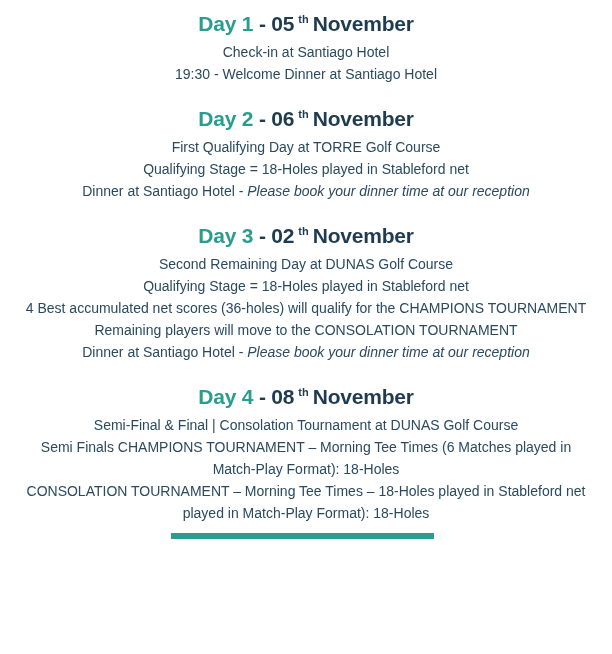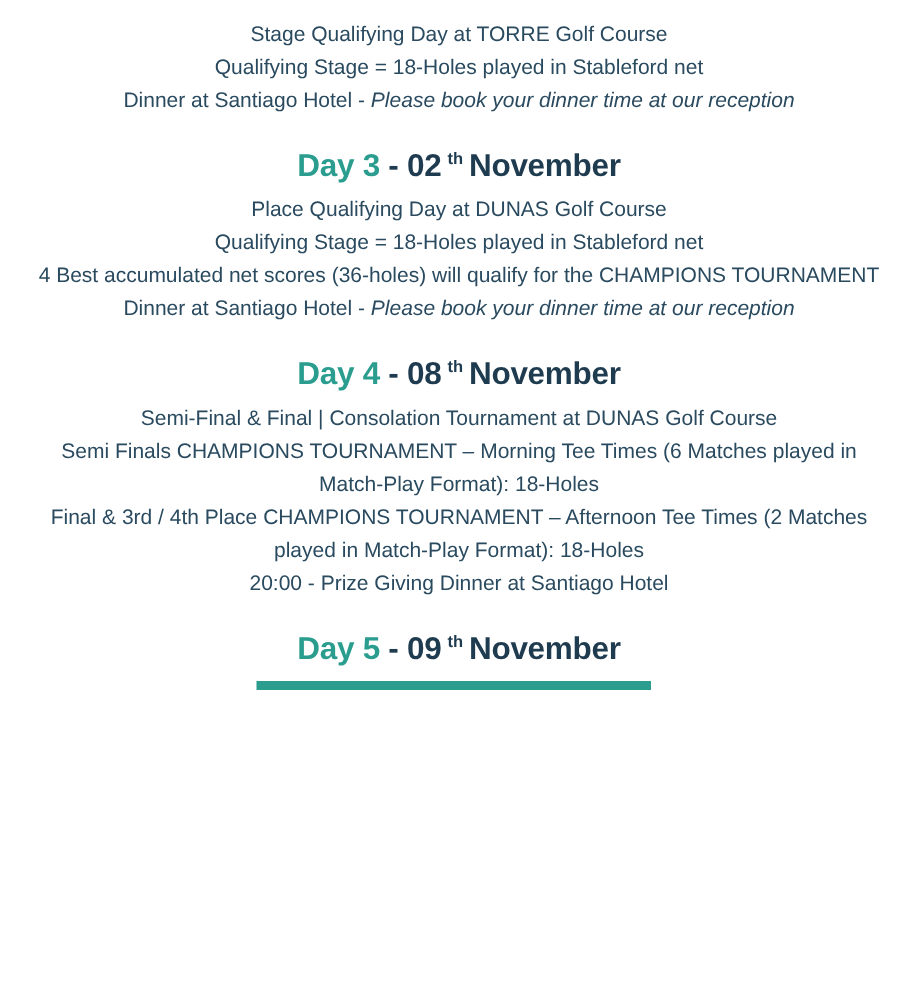--- a/index.html
+++ b/index.html
@@ -54,44 +54,49 @@
     margin: 9px auto 0 auto;
     position: relative;
     left: -4px;
   }
 </style>
 </head>
 <body>
 
 <div class="itinerary">
 
+  <div class="section">
+    <h2 class="day-heading"><span class="day-label">Day 1</span> <span>- 05</span><sup>th</sup><span>November</span></h2>
+    <p class="line"><span>Check-in at Santiago Hotel</span><em></em></p>
+    <p class="line"><span>19:30 - Welcome Dinner at Santiago Hotel</span><em></em></p>
+  </div>
 
   <div class="section">
-    <p class="line"><span>Stage Qualifying Day at TORRE Golf Course</span><em></em></p>
+    <h2 class="day-heading"><span class="day-label">Day 2</span> <span>- 06</span><sup>th</sup><span>November</span></h2>
+    <p class="line"><span>First Qualifying Day at TORRE Golf Course</span><em></em></p>
     <p class="line"><span>Qualifying Stage = 18-Holes played in Stableford net</span><em></em></p>
     <p class="line"><span>Dinner at Santiago Hotel - </span><em>Please book your dinner time at our reception</em></p>
   </div>
 
   <div class="section">
     <h2 class="day-heading"><span class="day-label">Day 3</span> <span>- 02</span><sup>th</sup><span>November</span></h2>
-    <p class="line"><span>Place Qualifying Day at DUNAS Golf Course</span><em></em></p>
+    <p class="line"><span>Second Remaining Day at DUNAS Golf Course</span><em></em></p>
     <p class="line"><span>Qualifying Stage = 18-Holes played in Stableford net</span><em></em></p>
     <p class="line"><span>4 Best accumulated net scores (36-holes) will qualify for the CHAMPIONS TOURNAMENT</span><em></em></p>
+    <p class="line"><span>Remaining players will move to the CONSOLATION TOURNAMENT</span><em></em></p>
     <p class="line"><span>Dinner at Santiago Hotel - </span><em>Please book your dinner time at our reception</em></p>
   </div>
 
   <div class="section">
     <h2 class="day-heading"><span class="day-label">Day 4</span> <span>- 08</span><sup>th</sup><span>November</span></h2>
     <p class="line"><span>Semi-Final &amp; Final | Consolation Tournament at DUNAS Golf Course</span><em></em></p>
     <p class="line"><span>Semi Finals CHAMPIONS TOURNAMENT – Morning Tee Times (6 Matches played in</span><em></em></p>
     <p class="line"><span>Match-Play Format): 18-Holes</span><em></em></p>
-    <p class="line"><span>Final &amp; 3rd / 4th Place CHAMPIONS TOURNAMENT – Afternoon Tee Times (2 Matches</span><em></em></p>
+    <p class="line"><span>CONSOLATION TOURNAMENT – Morning Tee Times – 18-Holes played in Stableford net</span><em></em></p>
     <p class="line"><span>played in Match-Play Format): 18-Holes</span><em></em></p>
-    <p class="line"><span>20:00 - Prize Giving Dinner at Santiago Hotel</span><em></em></p>
   </div>
 
   <div class="section">
-    <h2 class="day-heading"><span class="day-label">Day 5</span> <span>- 09</span><sup>th</sup><span>November</span></h2>
   </div>
 
   <div class="divider"></div>
 
 </div>
 
 </body></html>

